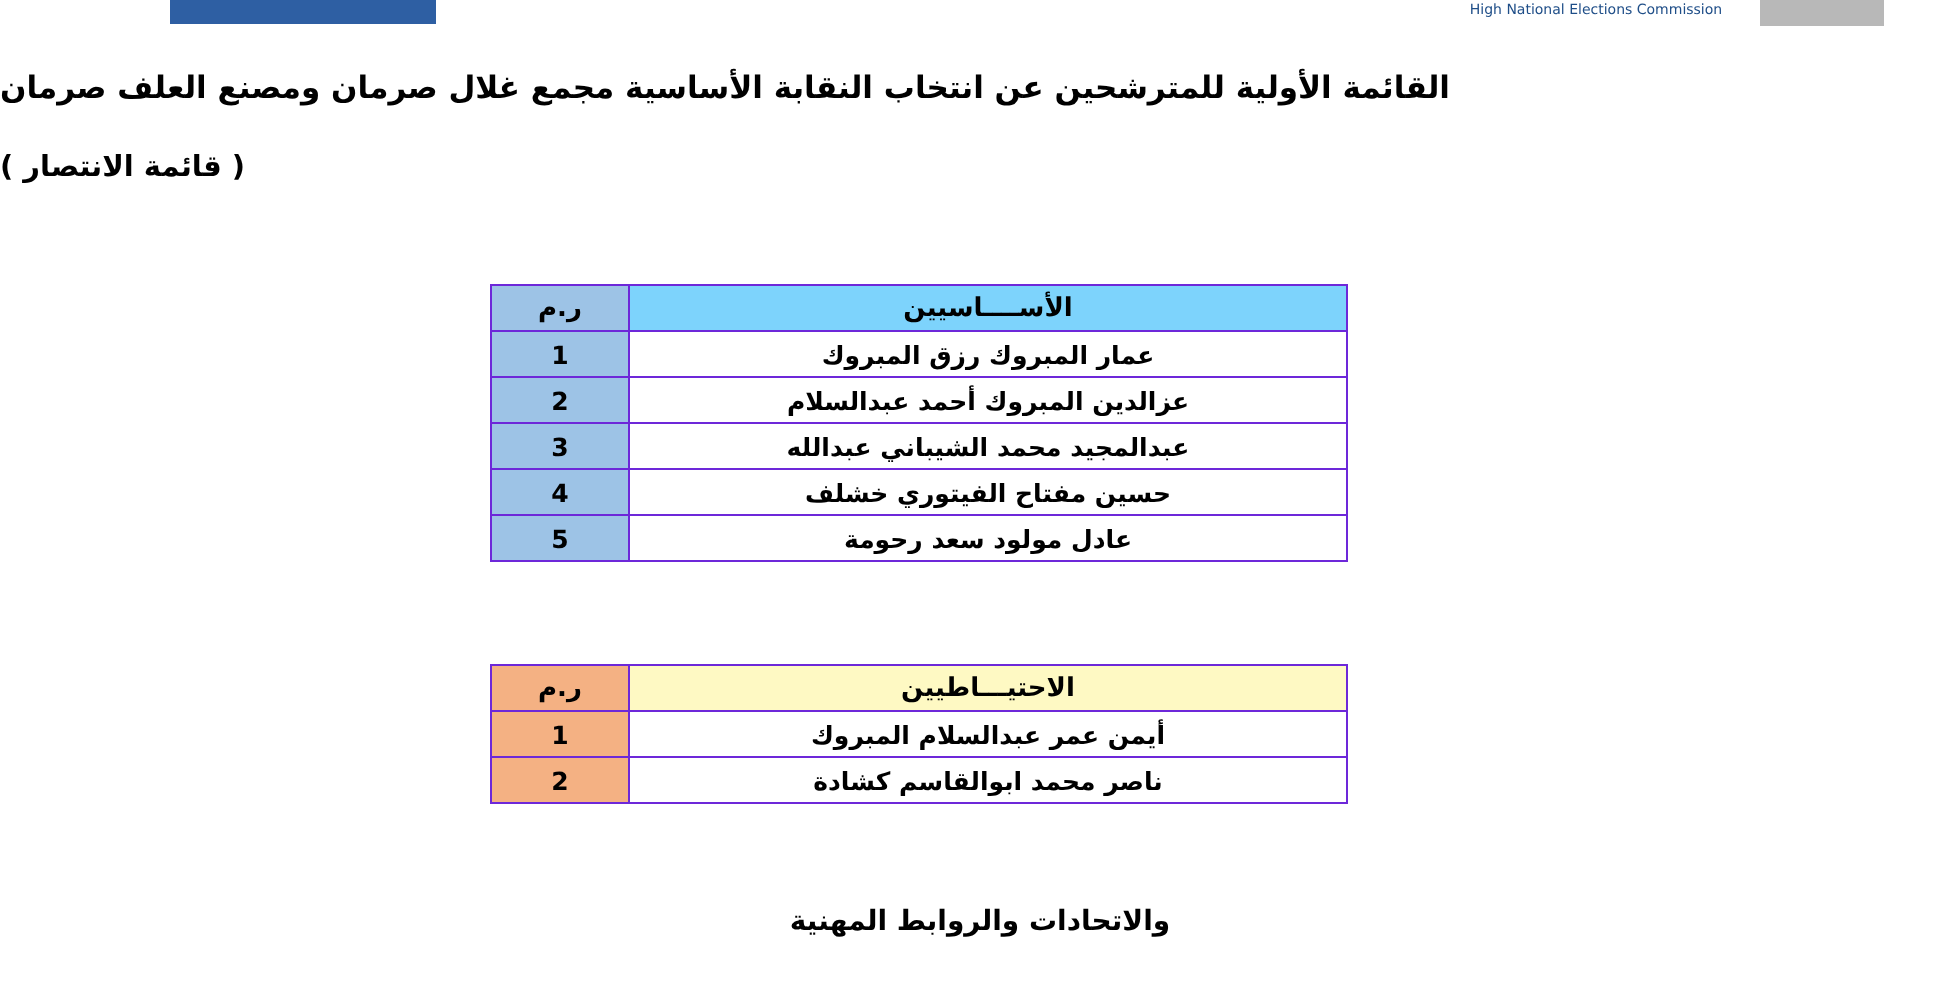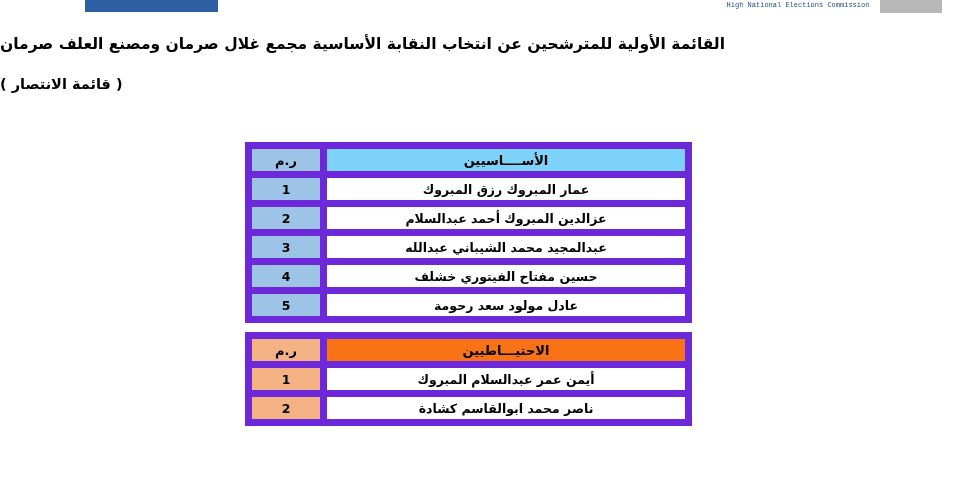--- a/index.html
+++ b/index.html
@@ -15,21 +15,20 @@
     position: relative;
   }
 
   
   .header-strip {
     position: absolute;
     top: 0;
     left: 0;
     width: 846px;
     height: 16px;
-    font-family: Liberation Mono, monospace;
   }
   .header-band-left {
     position: absolute;
     top: 0;
     left: 85px;
     width: 133px;
     height: 12px;
     background: #2e5fa3;
   }
   .header-band-right {
@@ -75,42 +74,42 @@
   .title-line.l3 { font-size: 14.5px; margin-top: 12px; }
 
   
   .list-table {
     position: absolute;
     border-collapse: collapse;
     table-layout: fixed;
     direction: rtl;
   }
   .list-table td, .list-table th {
-    border: 7px solid #6d28d9;
+    border: 1px solid #6d28d9;
     height: 22px;
     padding: 0 4px;
     font-size: 12.5px;
     color: #000000;
     text-align: center;
     vertical-align: middle;
     background: #ffffff;
     white-space: nowrap;
     overflow: hidden;
     margin-top: 42px;
   }
   .col-name  { width: 350px; }
   .col-num   { width: 60px; font-weight: bold; }
 
   
   .hdr-main td { background: #7dd3fc; font-weight: bold; font-size: 13px; }
   .hdr-main td.col-num { background: #9dc3e6; }
   .main-table td.col-num { background: #9dc3e6; }
 
   
-  .hdr-res td { background: #f97316; font-weight: bold; font-size: 13px; }
+  .hdr-res td { background: #fef9c3; font-weight: bold; font-size: 13px; }
   .res-table td.col-num { background: #f4b183; }
 
   .name-cell { font-weight: bold; }
 
   
   .footer-block {
     position: absolute;
     left: 0;
     width: 980px;
     text-align: center;
@@ -177,13 +176,14 @@
       <td class="col-num">1</td>
     </tr>
     <tr>
       <td class="col-name name-cell">ناصر محمد ابوالقاسم كشادة</td>
       <td class="col-num">2</td>
     </tr>
   </tbody>
 </table>
 
 <div class="footer-block" style="top:448px;">
+  <div class="footer-line">والاتحادات والروابط المهنية</div>
 </div>
 
 </body></html>

